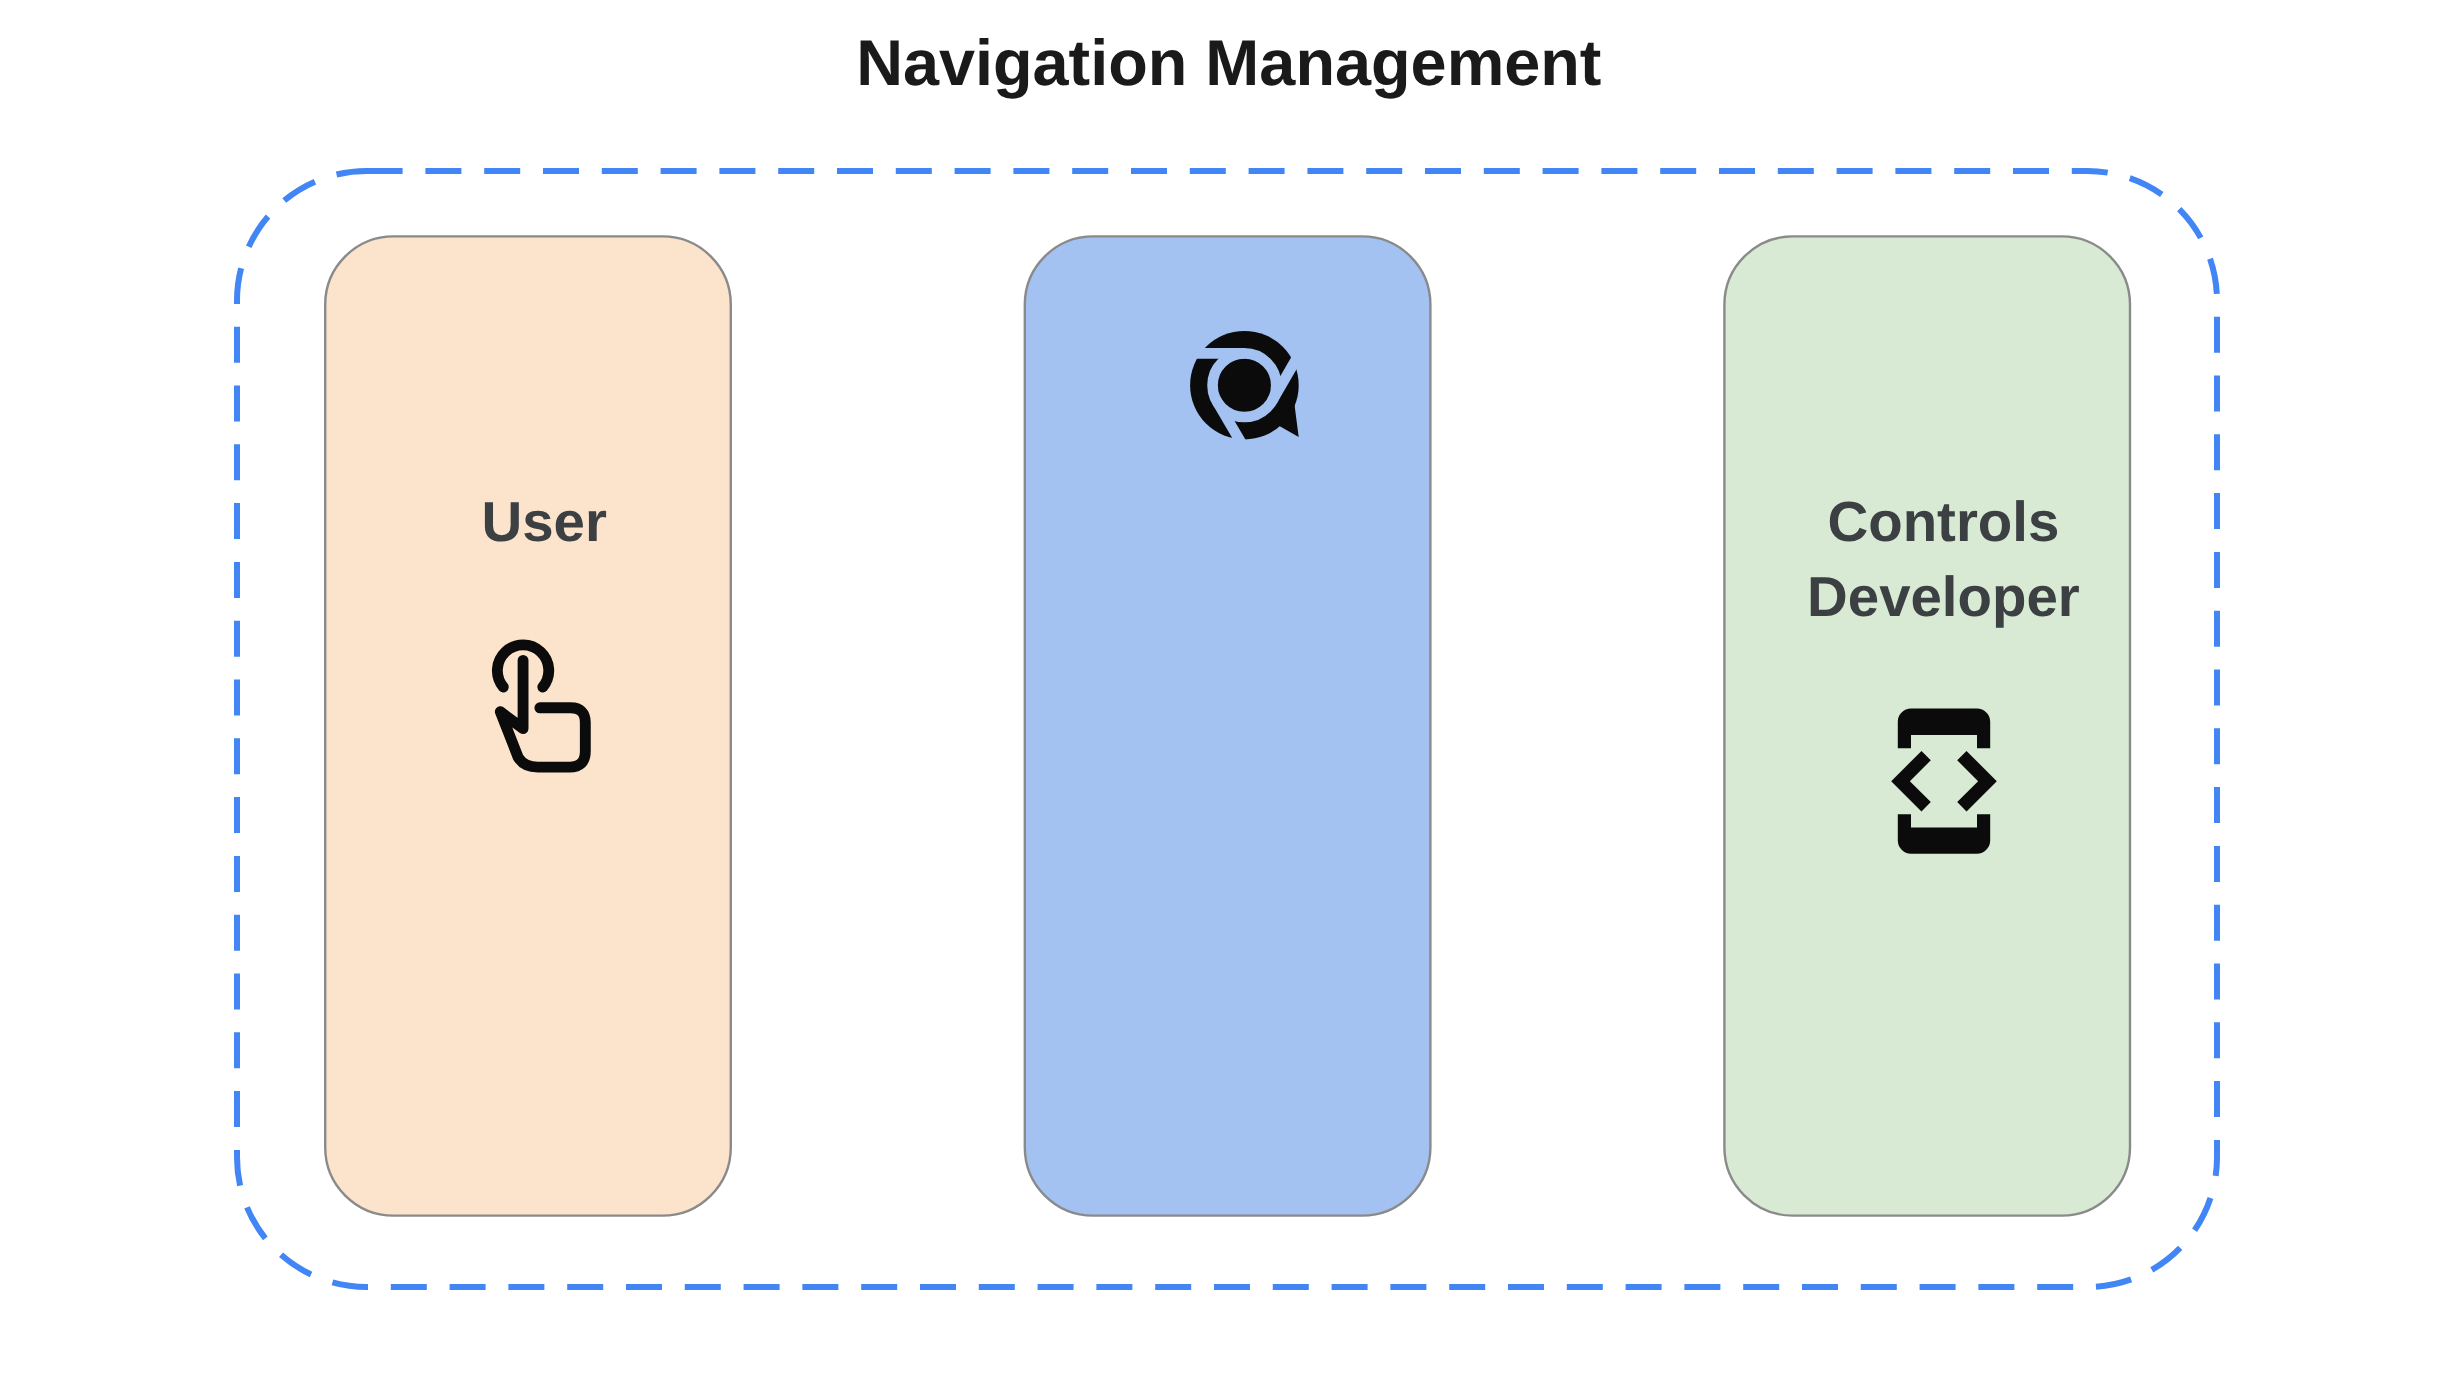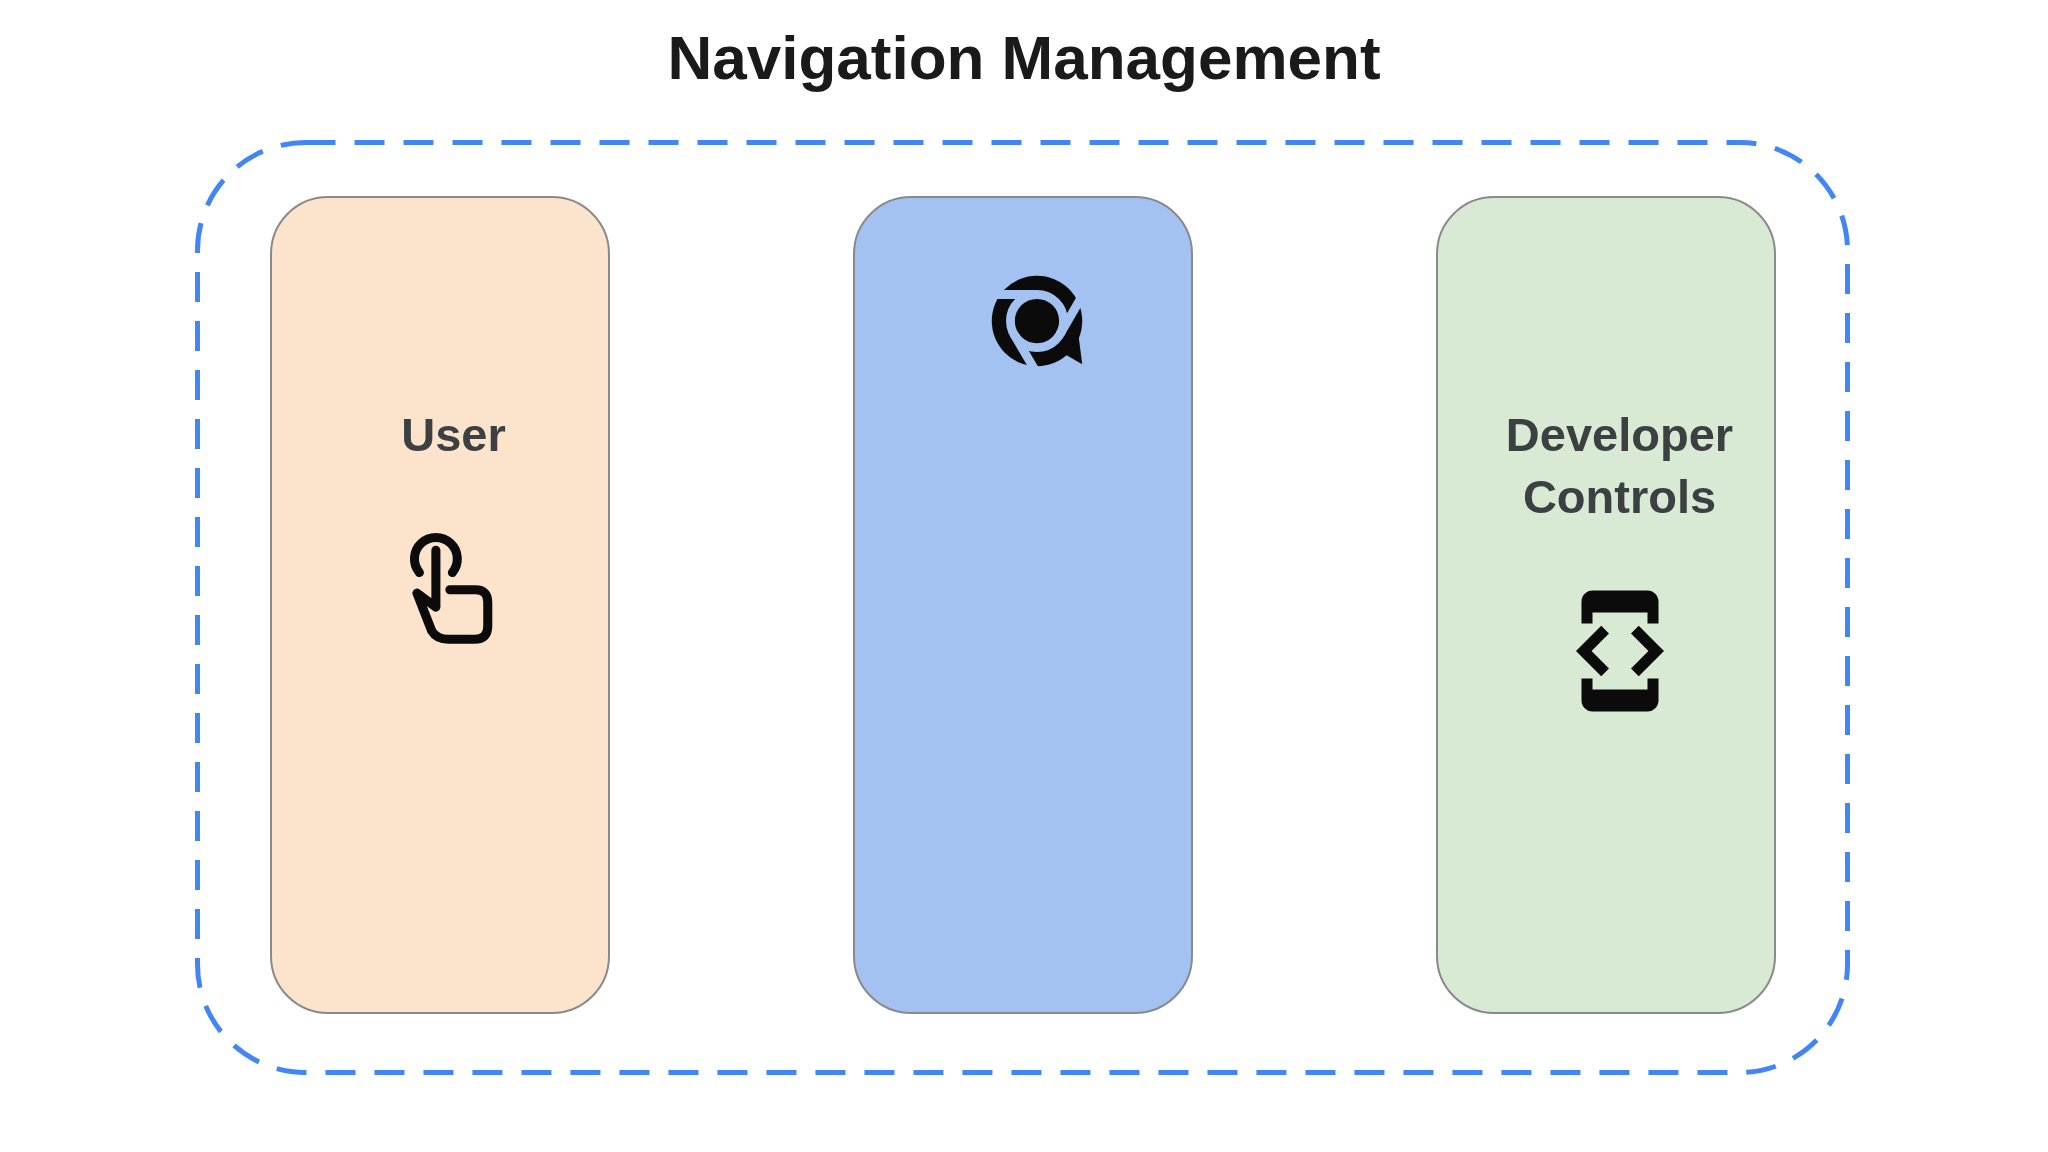--- a/index.html
+++ b/index.html
@@ -2,21 +2,21 @@
 <html style="--accent: #4285F4; --card-user-bg: #FBE3CC; --card-browser-bg: #A3C1F1; --card-developer-bg: #D8E9D4; --card-border: #8A8A8A; --label: #3C4043; --title: #1A1A1A; --icon: #0B0B0B;"><head>
 <meta charset="utf-8">
 <style>
   html,body{margin:0;padding:0;background:#fff;}
   .stage{
     position:relative;width:2048px;height:1152px;background:#fff;overflow:hidden;
     font-family:"Liberation Sans",sans-serif;
   }
   .title{
     position:absolute;top:22px;left:0;width:100%;text-align:center;
-    font-size:62px;font-weight:700;color:var(--title,#1a1a1a);
+    font-size:54px;font-weight:700;color:var(--title,#1a1a1a);
   }
   .group{position:absolute;left:195px;top:140px;width:1655px;height:935px;}
   .group-border{position:absolute;left:0;top:0;width:1655px;height:935px;}
   .cards{
     position:absolute;left:0;top:56px;width:100%;
     display:flex;justify-content:center;gap:243px;
   }
   .card{
     width:340px;height:818px;border-radius:58px;box-sizing:border-box;
     border:2px solid var(--card-border,#8a8a8a);
@@ -77,22 +77,22 @@
             <g mask="url(#chrome-cuts)" fill="currentColor">
               <circle cx="60" cy="60" r="46"></circle>
               <path d="M87 93 L106 104 L102 73 Q98 85 87 93 Z"></path>
             </g>
           </svg>
         </div>
       </div>
 
       <div class="card card-developer">
         <div class="card-label">
+          <div>Controls</div>
           <div>Developer</div>
-          <div>Controls</div>
         </div>
         <div class="icon">
           <svg width="132" height="132" viewBox="0 0 24 24" xmlns="http://www.w3.org/2000/svg" fill="currentColor">
             <path d="M7 5h10v2h2V3c0-1.1-.9-2-2-2H7c-1.1 0-2 .9-2 2v4h2V5zm8.41 11.59L20 12l-4.59-4.59L14 8.83 17.17 12 14 15.17l1.41 1.42zM10 15.17L6.83 12 10 8.83 8.59 7.41 4 12l4.59 4.59L10 15.17zM17 19H7v-2H5v4c0 1.1.9 2 2 2h10c1.1 0 2-.9 2-2v-4h-2v2z"></path>
           </svg>
         </div>
       </div>
 
     </div>
   </div>

